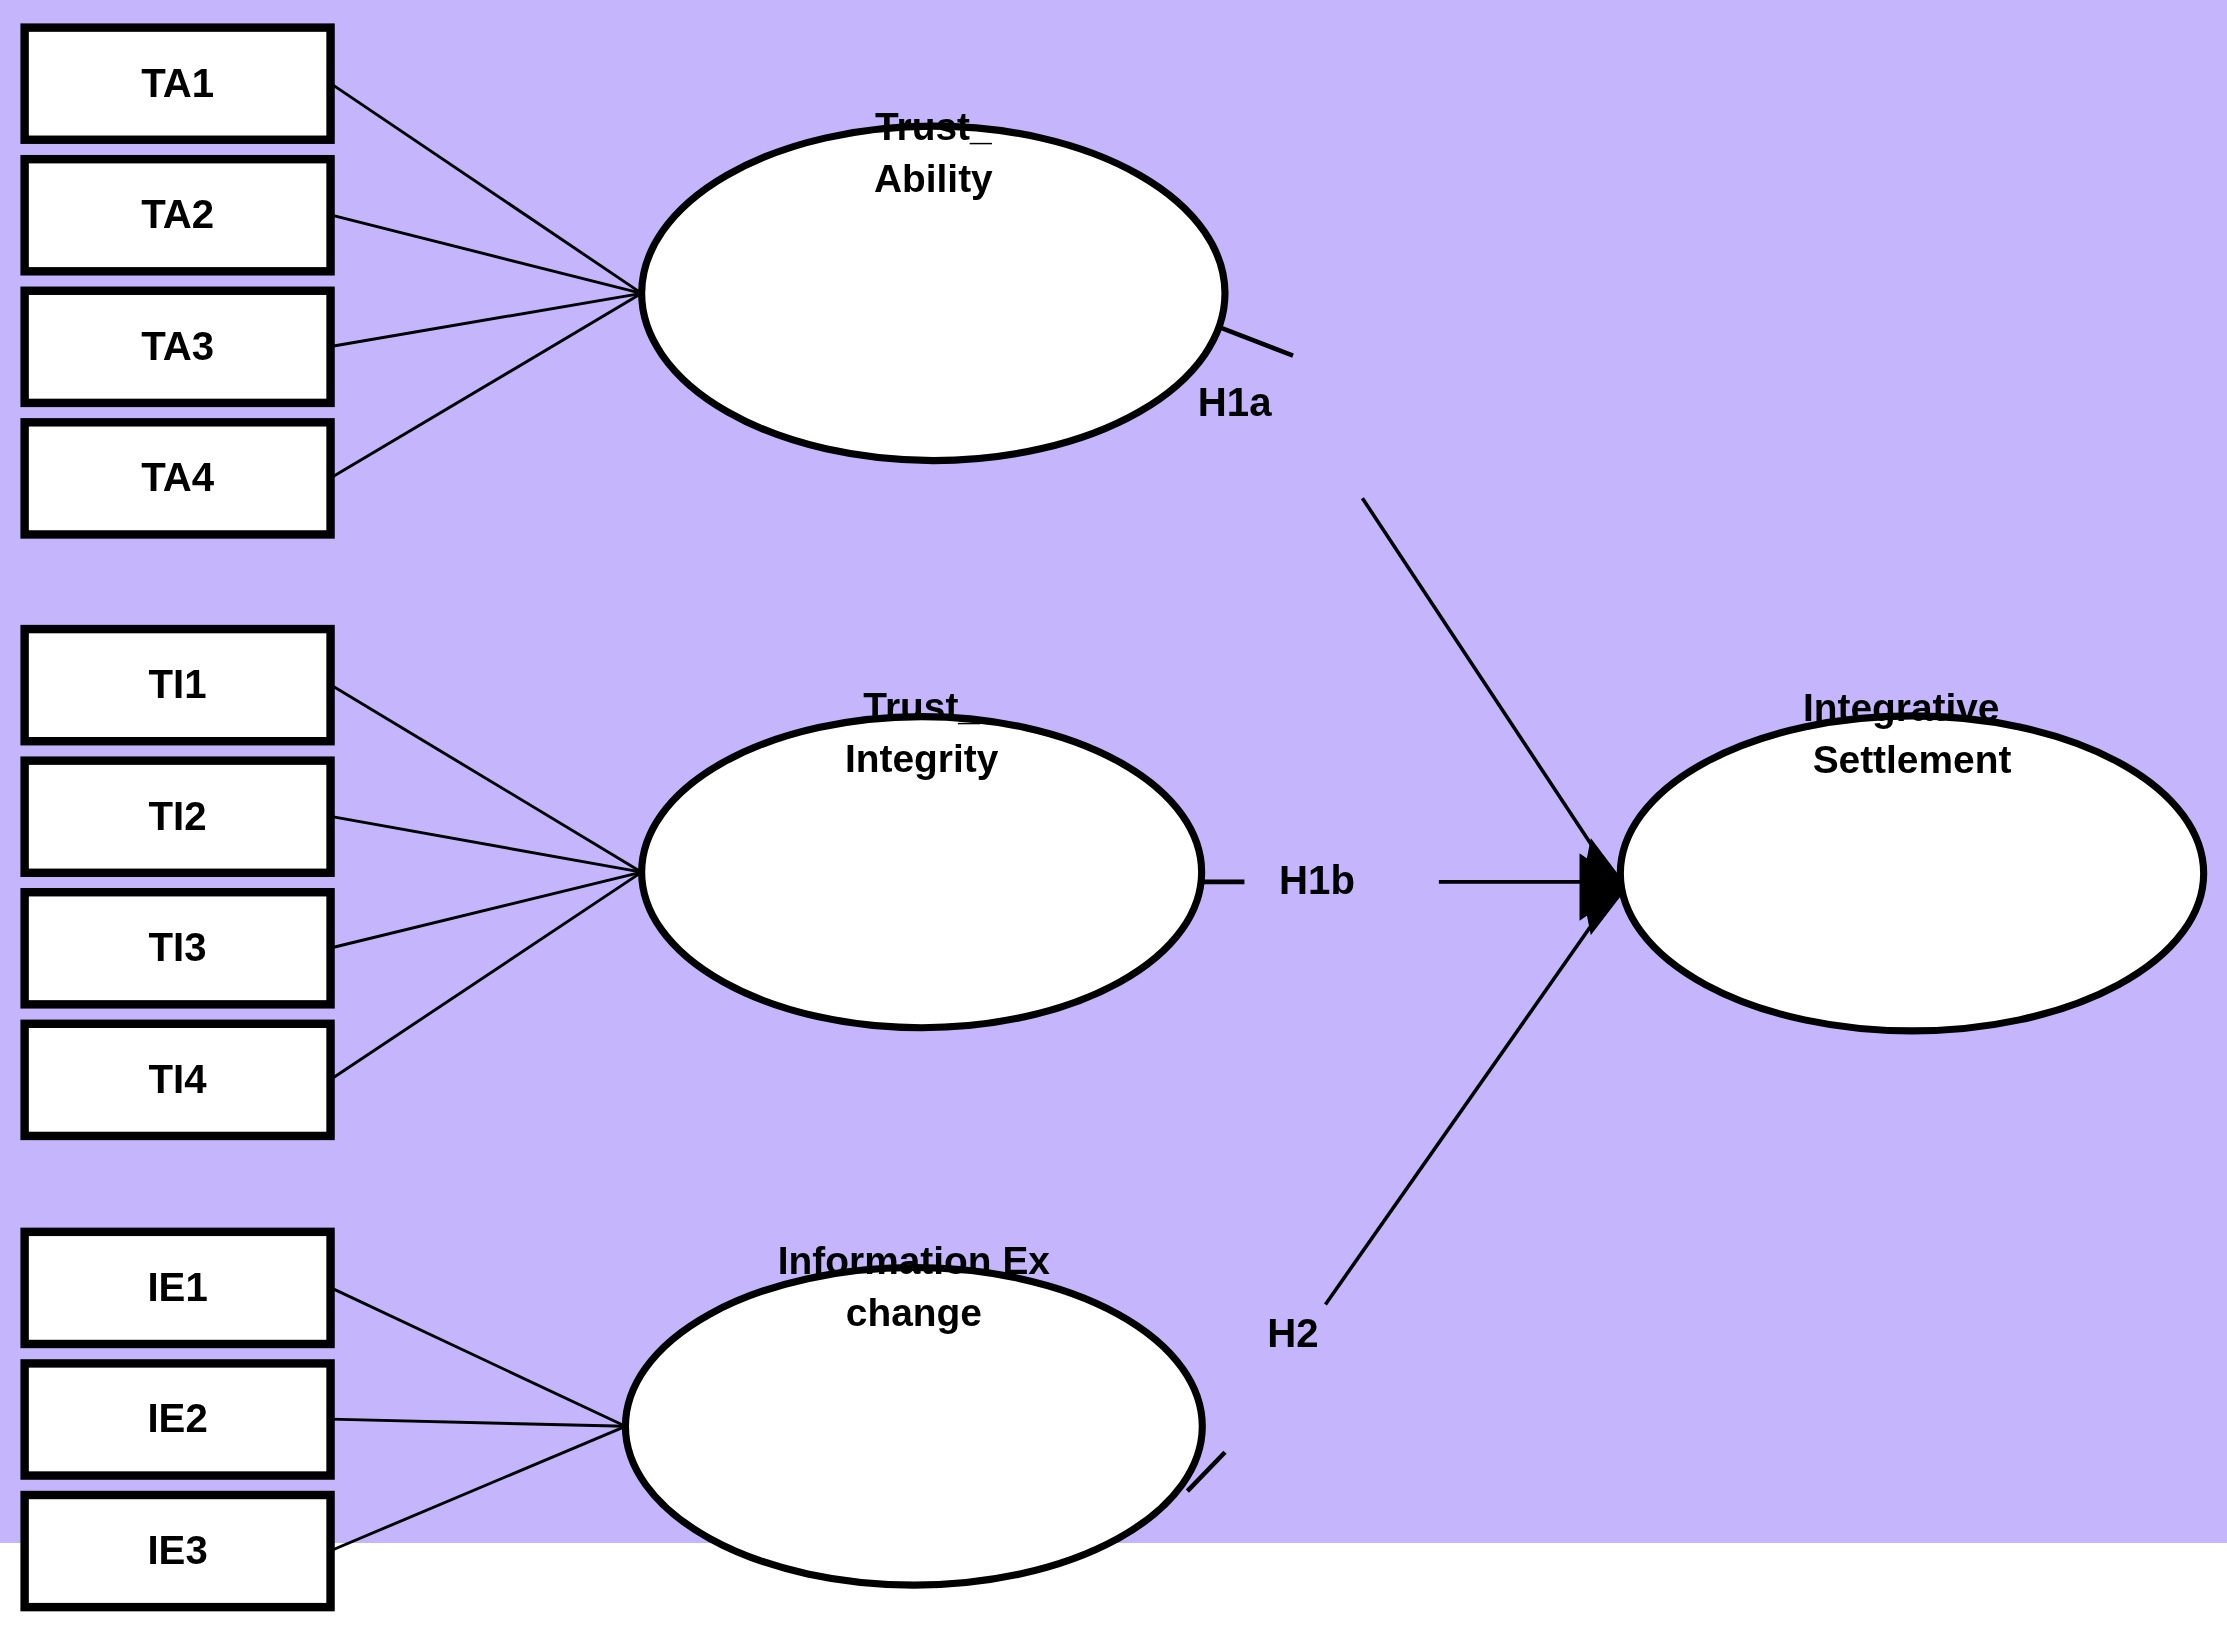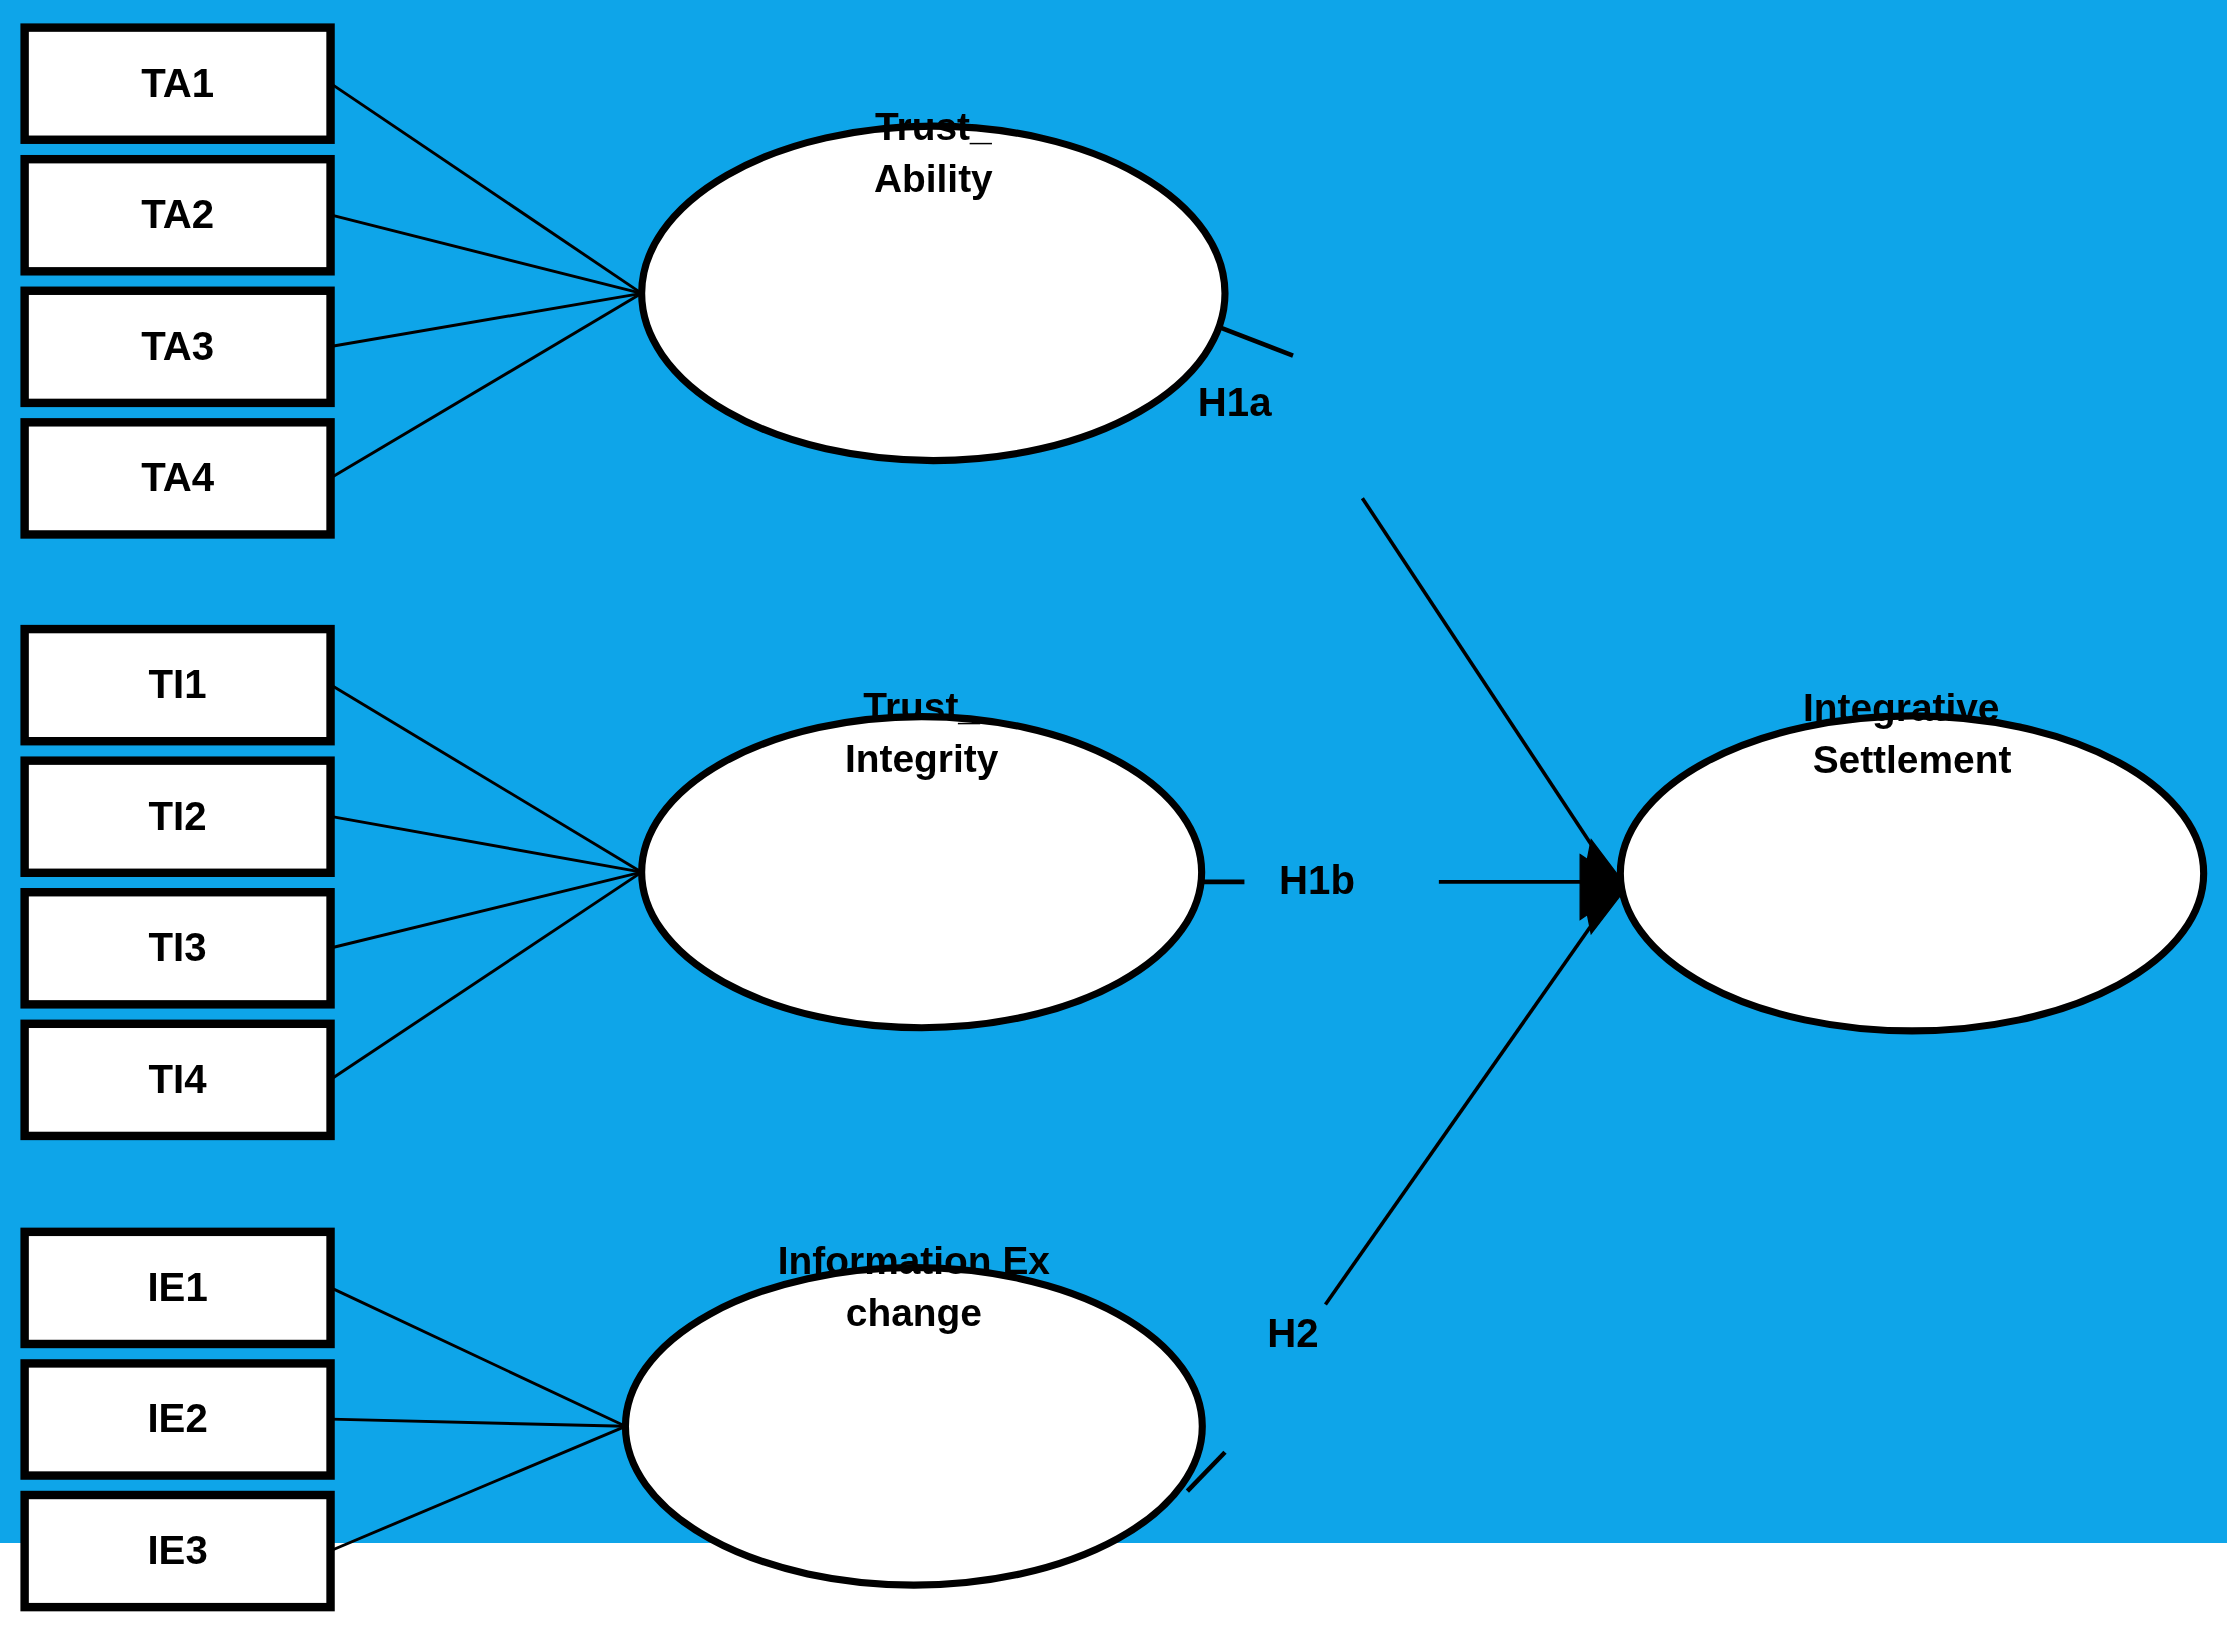--- a/index.html
+++ b/index.html
@@ -10,21 +10,21 @@
   body {
     width: 2227px;
     height: 1649px;
     font-family: "Liberation Sans", sans-serif;
     overflow: hidden;
   }
   #diagram-root {
     position: relative;
     width: 2227px;
     height: 1543px;
-    background: #0ea5e9;
+    background: #c4b5fd;
   }
   svg#sem-canvas {
     display: block;
     width: 2227px;
     height: 1649px;
   }
   .indicator-box {
     fill: #ffffff;
     stroke: #000000;
     stroke-width: 13;

